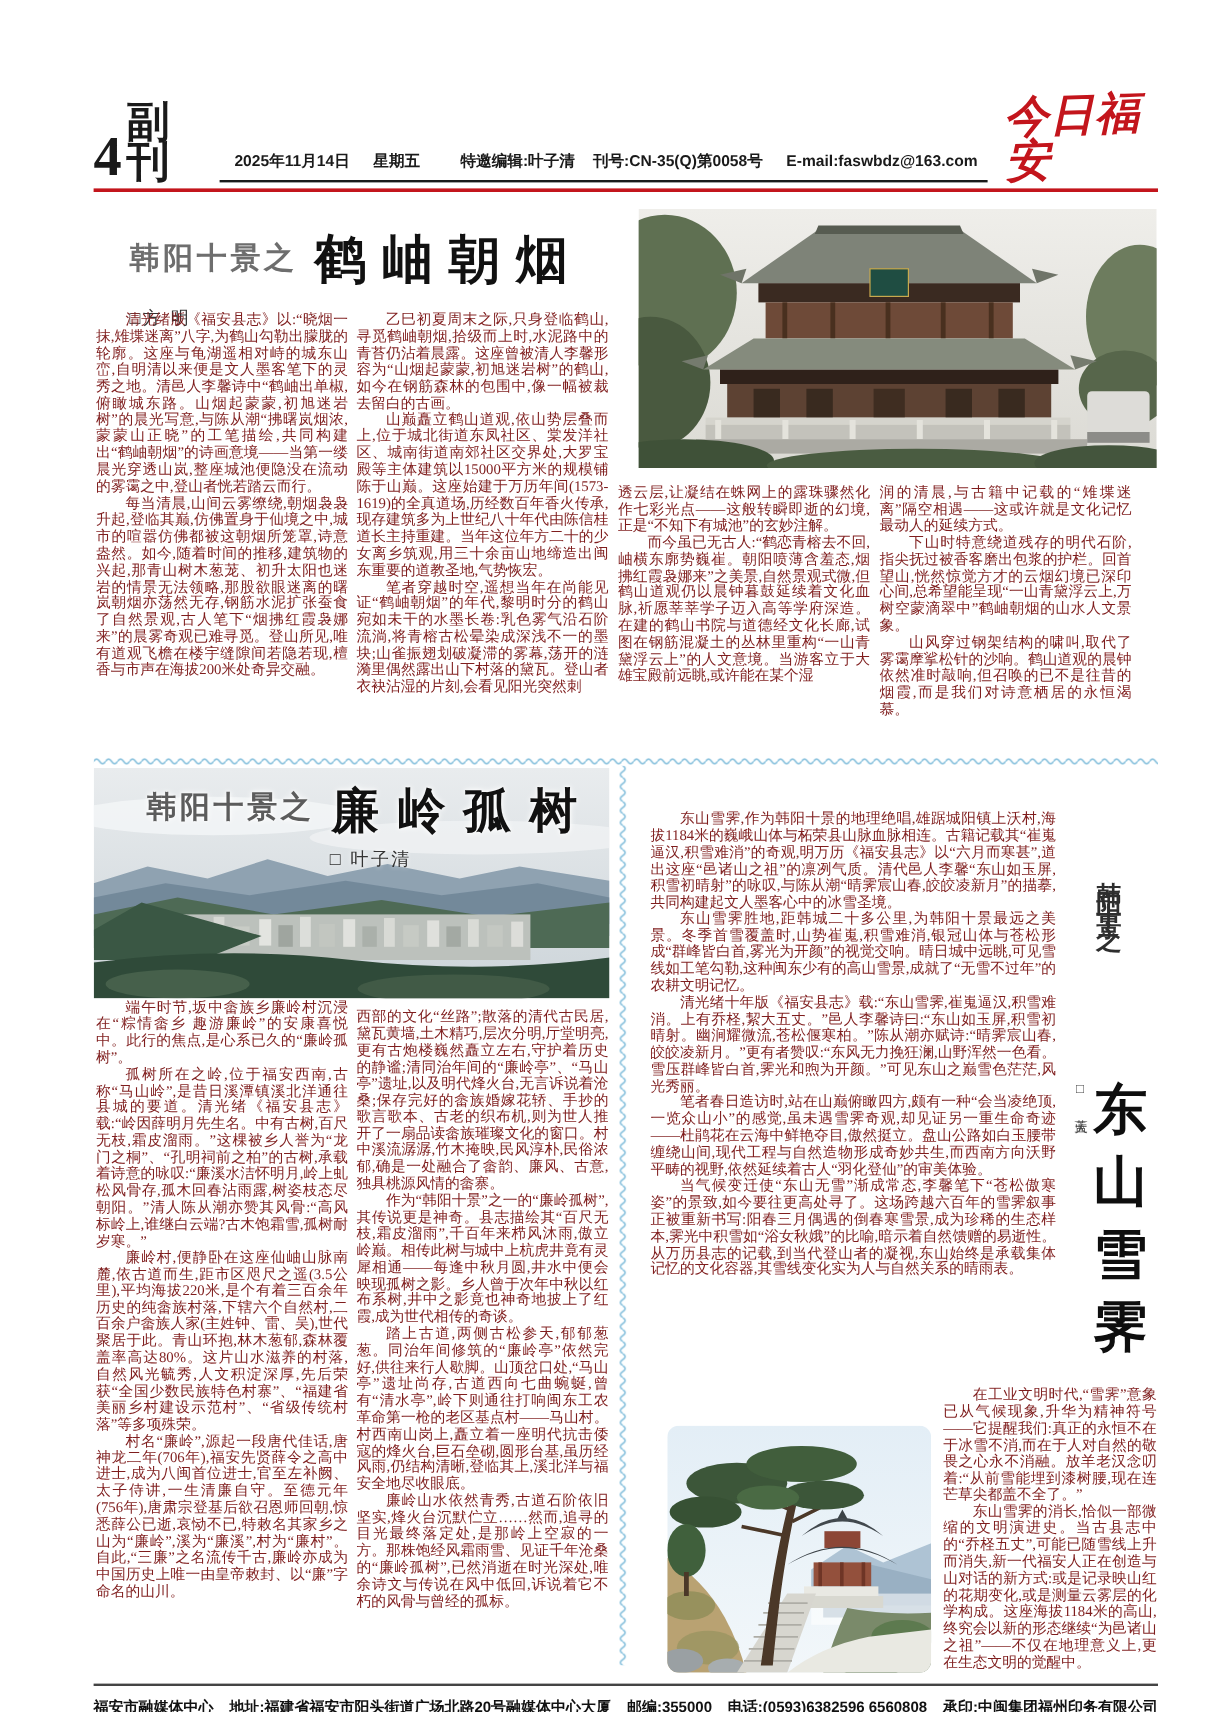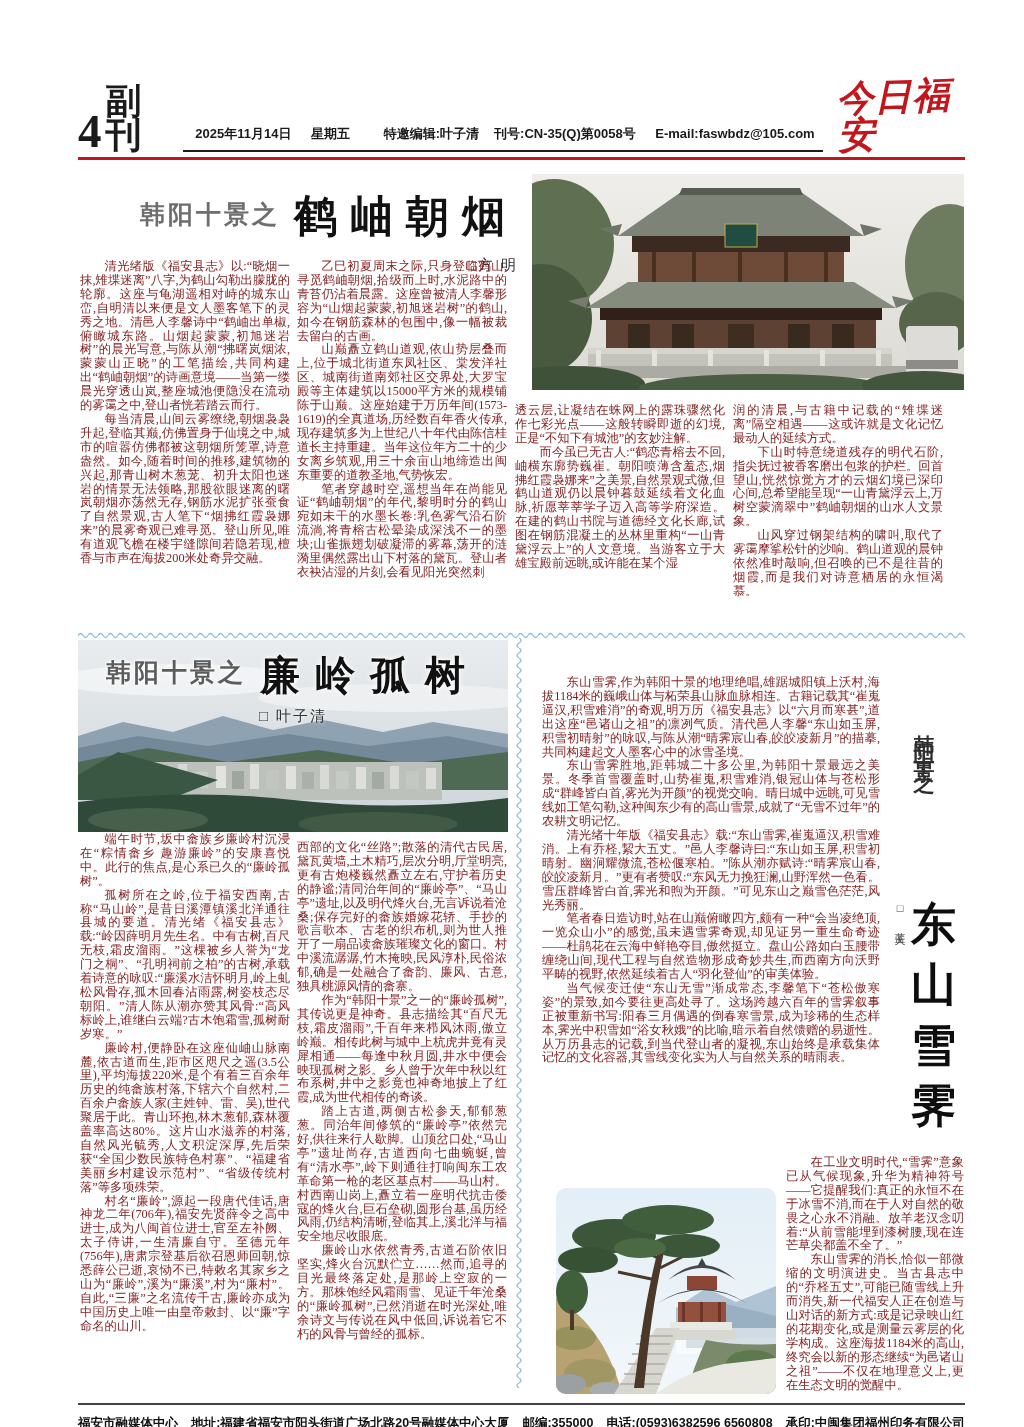--- a/index.html
+++ b/index.html
@@ -21,39 +21,39 @@
   .red-rule{height:3px;background:#c3151c;margin-top:5px;}
 
   
   .col p, .a3-text p, .a3-bottom p{
      margin:0;font-size:12.3px;line-height:13.9px;text-align:justify;text-indent:2em;color:#7f1d1d;}
   .col p.cont, .a3-bottom p.cont{text-indent:0;}
   .byline{font-size:15px;color:#333;margin-top:10px;letter-spacing:2px;font-family:"Liberation Sans",sans-serif;}
 
   
   .s1{position:relative;height:452px;margin-top:10px;}
-  .s1-head{position:absolute;left:30px;top:18px;width:410px;text-align:right;}
+  .s1-head{position:absolute;left:30px;top:18px;width:410px;text-align:left;}
   .series{font-size:25px;font-weight:bold;color:#6e6e6e;letter-spacing:3px;vertical-align:8px;}
   .cal-title{font-size:43px;font-weight:bold;color:#111;letter-spacing:13px;margin-left:10px;
              font-family:"Liberation Serif",serif;}
   .photo1{position:absolute;left:454px;top:4px;width:432px;height:216px;overflow:hidden;}
   .col{position:absolute;overflow:hidden;}
   .c1{left:2px;top:90px;width:210px;height:358px;}
   .c2{left:219px;top:90px;width:210px;height:358px;}
   .c3{left:437px;top:234px;width:210px;height:214px;}
   .c4{left:655px;top:234px;width:210px;height:214px;}
 
   
   .wave-h{margin-top:4px;height:9px;}
   .vwave{position:absolute;left:435px;top:0;width:12px;height:750px;}
 
   
   .s2{position:relative;height:752px;margin-top:3px;}
   .photo2{position:absolute;left:0;top:2px;width:430px;height:192px;overflow:hidden;}
-  .p2-overlay{position:absolute;top:8px;left:0;width:100%;text-align:center;
+  .p2-overlay{position:absolute;top:8px;left:16px;width:100%;text-align:center;
               text-shadow:0 0 6px #ffffff,0 0 3px #ffffff;}
   .p2-overlay .series{color:#5c5c5c;}
   .p2-overlay .cal-title{font-size:40px;letter-spacing:15px;}
   .p2-overlay .byline{margin-top:4px;text-shadow:0 0 4px #fff;}
   .a2c1{left:2px;top:195px;width:210px;height:547px;}
   .a2c2{left:219px;top:203px;width:210px;height:547px;}
 
   
   .a3{position:absolute;left:464px;top:2px;width:422px;height:748px;margin-top:36px;}
   .a3-top{display:flex;height:474px;overflow:hidden;}
@@ -85,21 +85,21 @@
     <span class="hdr-pagenum">4</span>
     <span class="hdr-section">副刊</span>
     <div class="hdr-rule">
       <span>
         <span>2025年11月14日</span>
         <span class="hdr-gap">星期五</span>
         <span class="hdr-gapL">特邀编辑:叶子清</span>
       </span>
       <span>
         <span>刊号:CN-35(Q)第0058号</span>
-        <span class="hdr-gap">E-mail:faswbdz@105.com</span>
+        <span class="hdr-gap">E-mail:faswbdz@163.com</span>
       </span>
     </div>
     <span class="masthead">今日福安</span>
   </div>
   <div class="red-rule"></div>
 
   <section class="s1">
     <div class="s1-head">
       <div>
         <span class="series">韩阳十景之</span>

